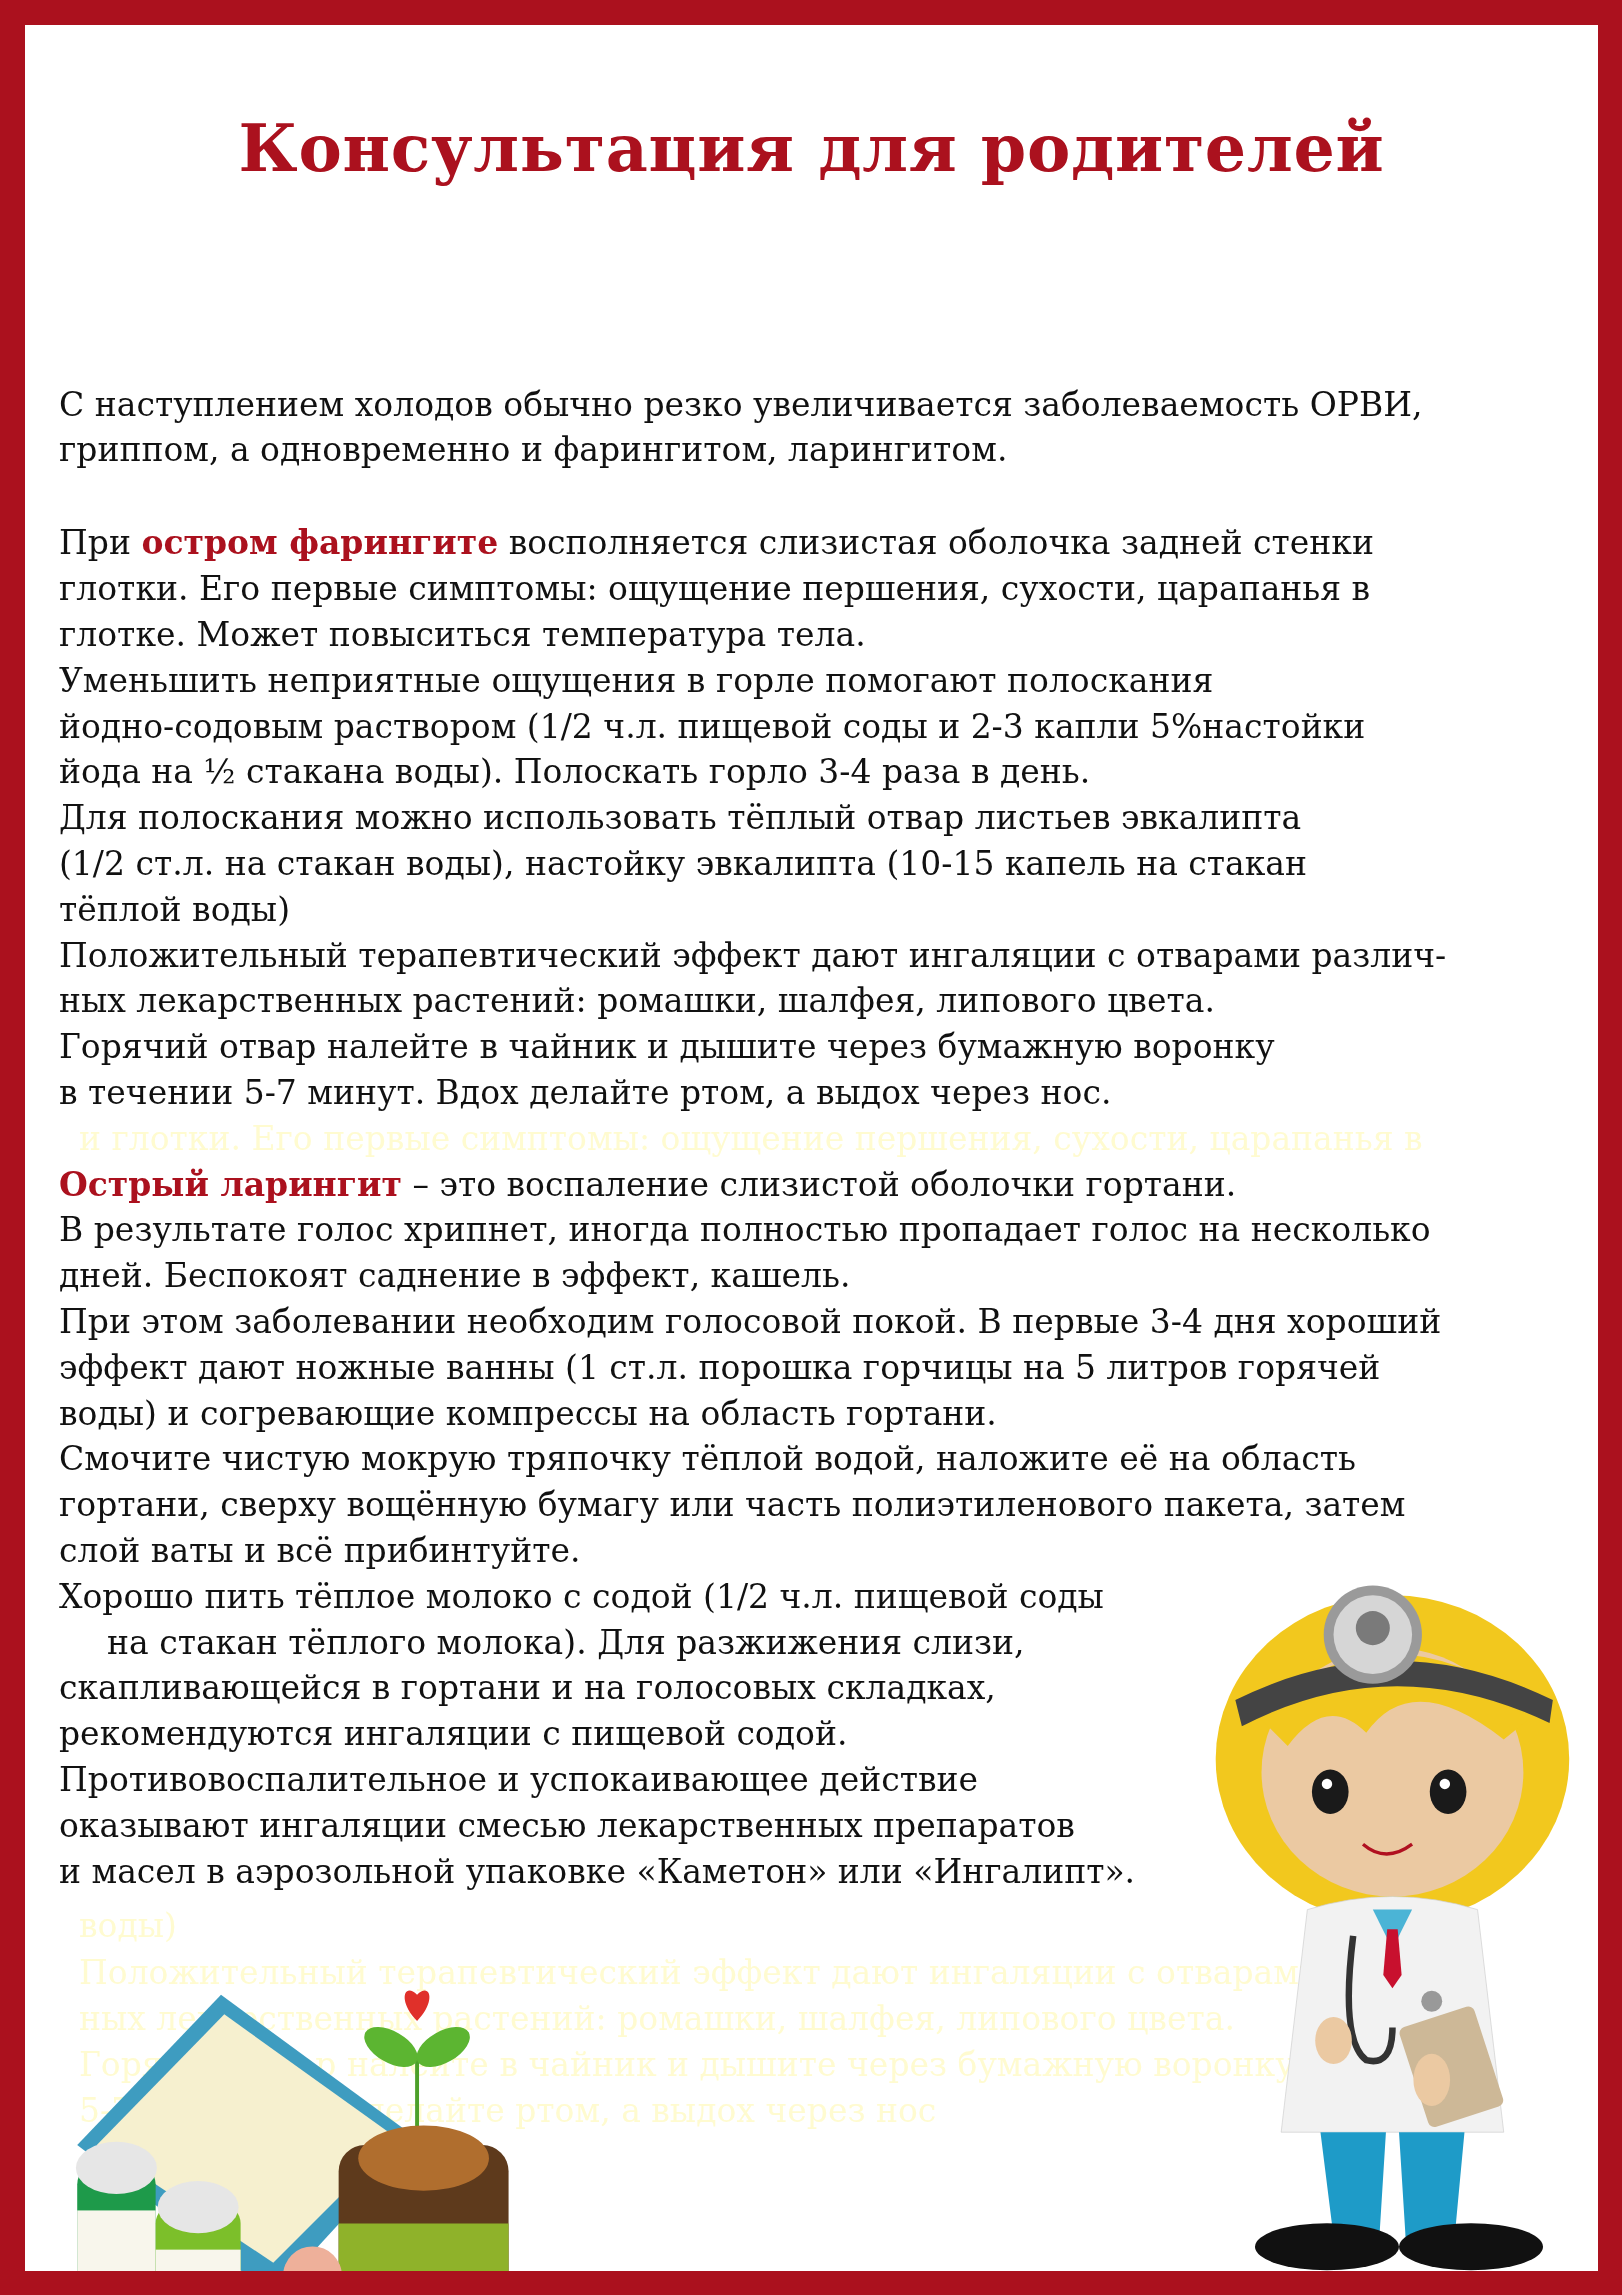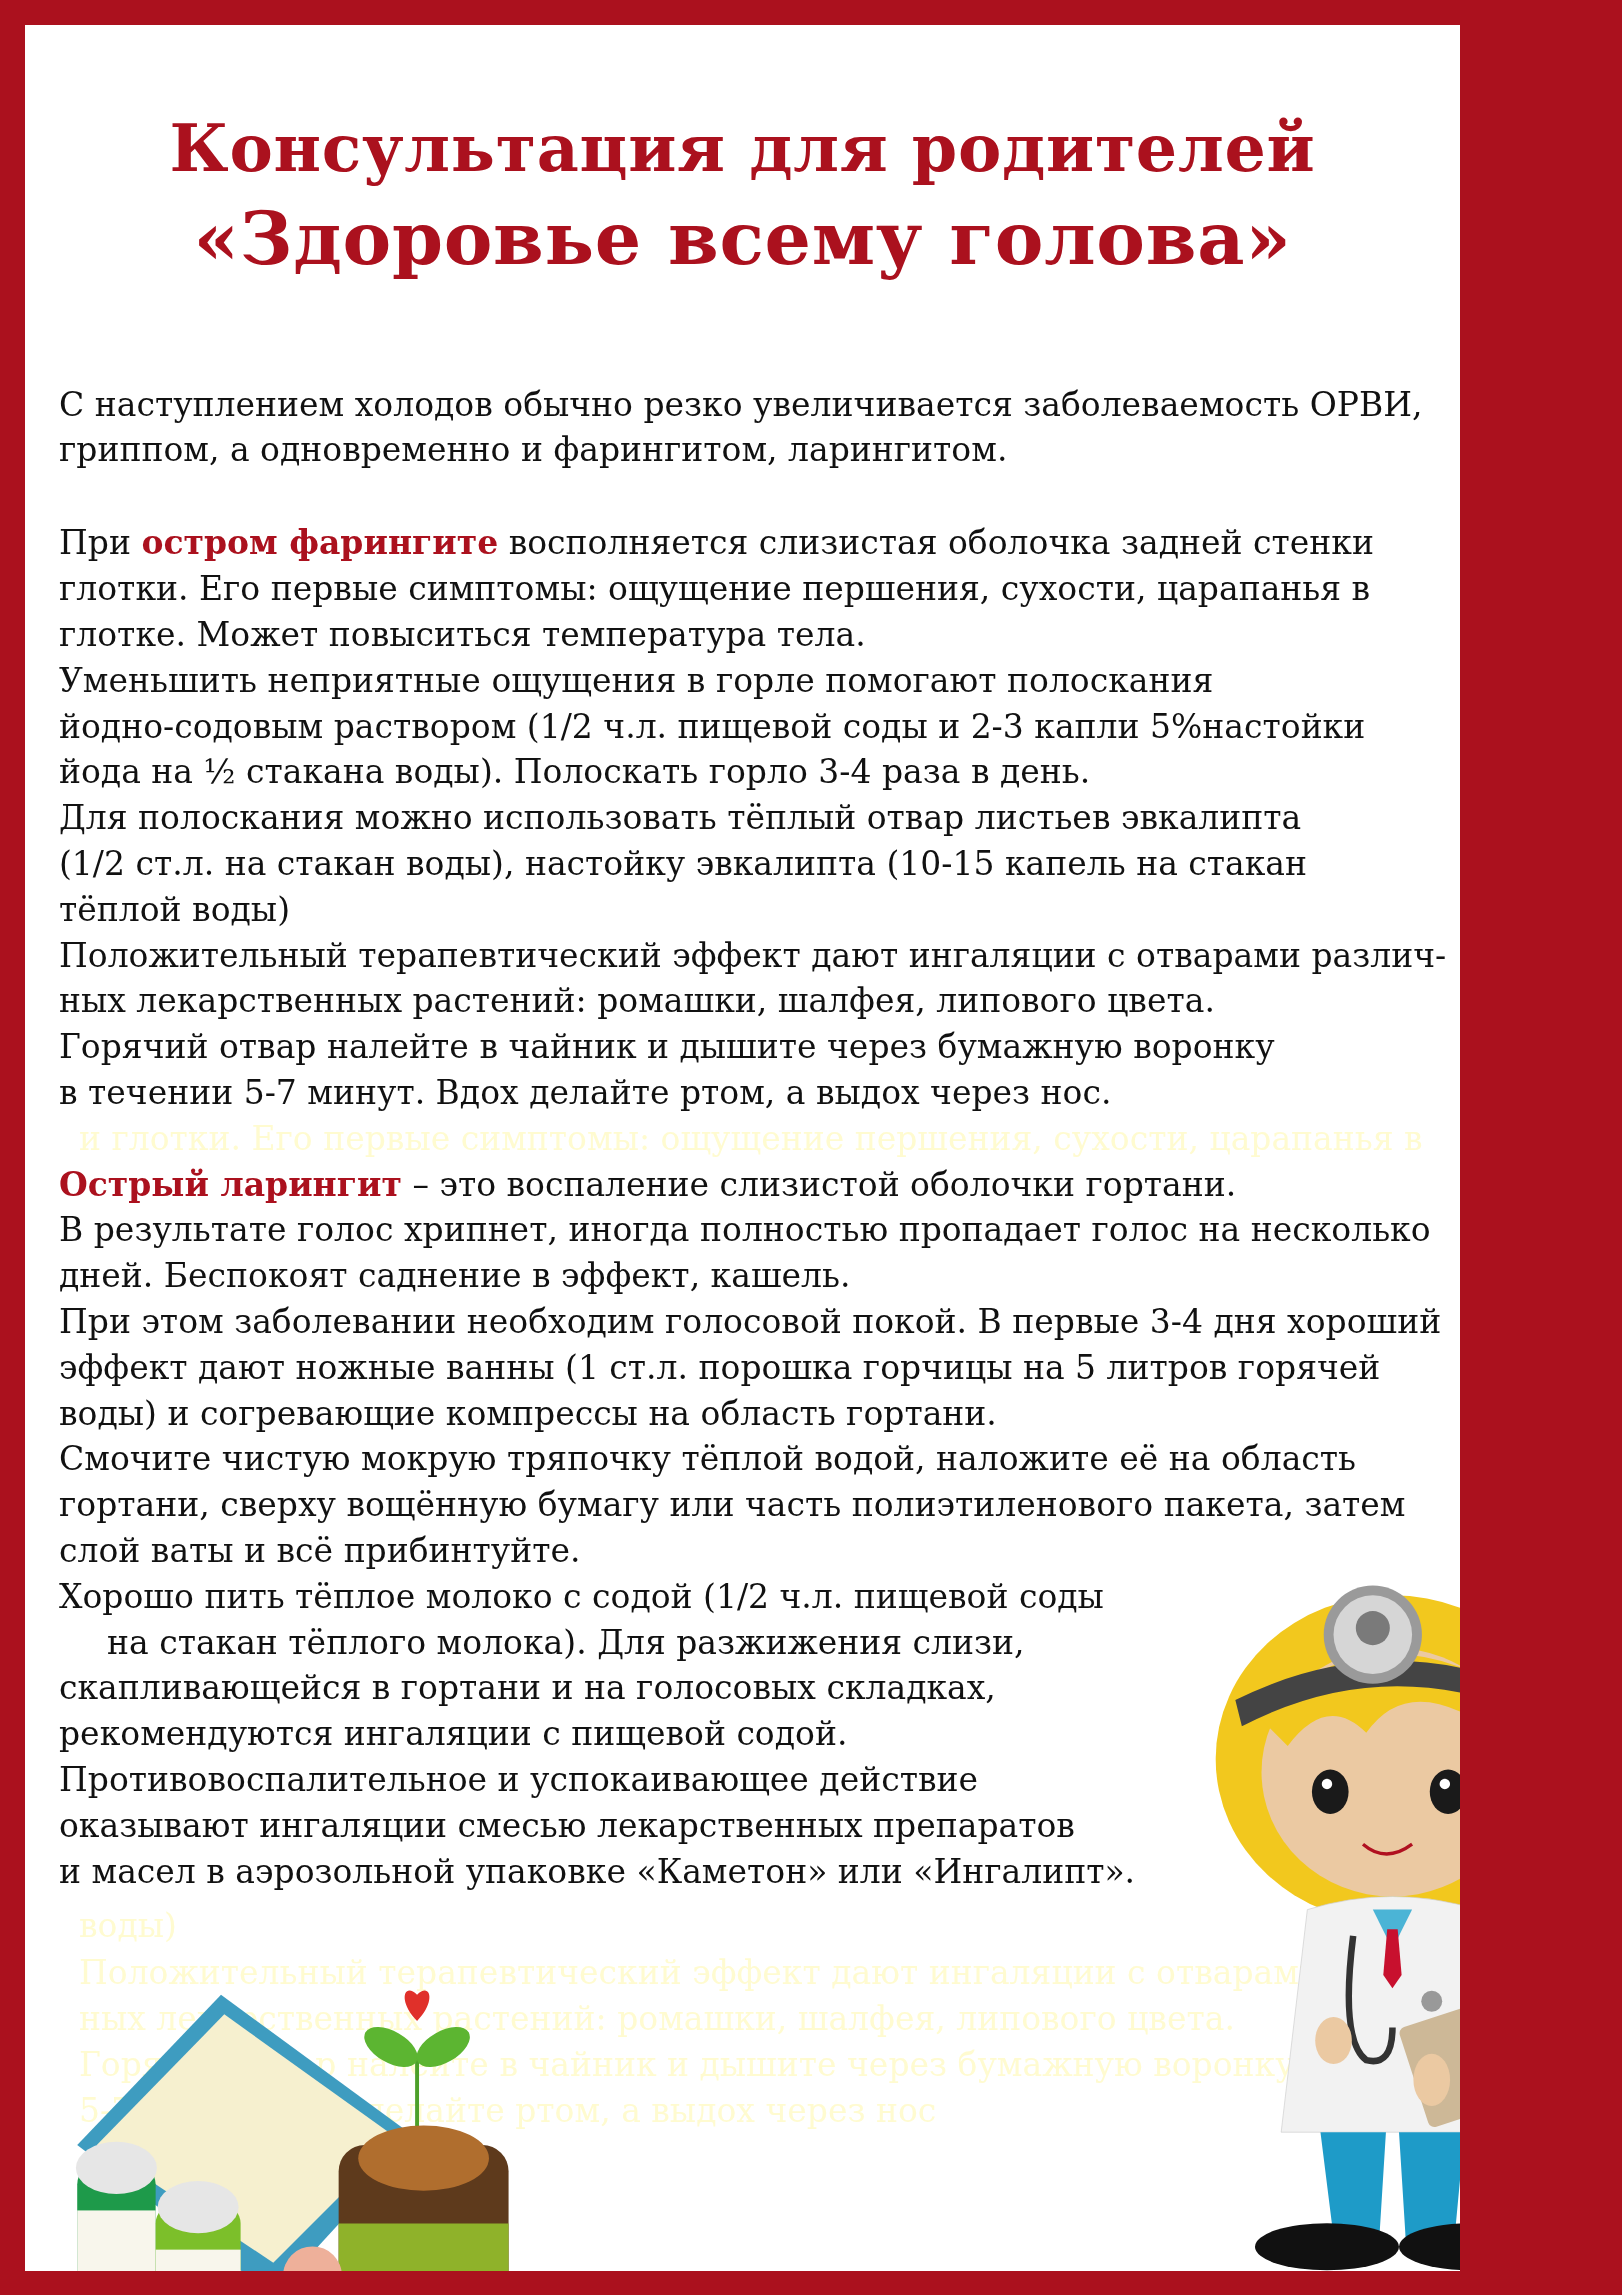--- a/index.html
+++ b/index.html
@@ -1,37 +1,36 @@
 <!DOCTYPE html>
 <html style="font-size:10.5px"><head>
 <meta charset="utf-8">
 <style>
   html, body { margin:0; padding:0; }
   body { width:1623px; height:2295px; position:relative; background:#AB111E; overflow:hidden;
          font-family:"DejaVu Serif", serif; }
-  .page { position:absolute; left:25px; top:25px; width:1435px; height:2246px; background:#ffffff; overflow:hidden; }
+  .page { position:absolute; left:25px; top:25px; width:1573px; height:2246px; background:#ffffff; overflow:hidden; }
   .title { position:absolute; left:0; width:100%; text-align:center; color:#AB111E; font-weight:bold;
            font-family:"DejaVu Serif", serif; letter-spacing:0.7px; }
   .title1 { top:85px; font-size:65px; }
   .title2 { top:170px; font-size:73px; }
   .section-head { position:absolute; top:308px; left:0; width:100%; text-align:center; color:#AB111E;
                   font-weight:bold; font-size:35px; }
   .line { position:absolute; left:34px; font-size:33px; line-height:46px; color:#111; white-space:nowrap; }
   .hl { color:#AB111E; font-weight:bold; }
   .ghost { color:#FFFBD0;margin-left:20px; }
   .doctor { position:absolute; left:1171px; top:1518px; width:406px; height:728px; }
   .meds { position:absolute; left:26px; top:1924px; width:523px; height:366px; }
 </style>
 </head>
 <body>
 
 <div class="page">
 
   <div class="title title1">Консультация для родителей</div>
-  <div class="title title2">«Здоровье всему голова»</div>
 
 
   <div id="body-lines">
       <div class="line" style="top: 357px;"><span>С наступлением холодов обычно резко увеличивается заболеваемость ОРВИ,</span><span class="hl"></span><span></span></div>
       <div class="line" style="top: 402px;"><span>гриппом, а одновременно и фарингитом, ларингитом.</span><span class="hl"></span><span></span></div>
       <div class="line" style="top: 495px;"><span>При </span><span class="hl">остром фарингите</span><span> восполняется слизистая оболочка задней стенки</span></div>
       <div class="line" style="top: 541px;"><span>глотки. Его первые симптомы: ощущение першения, сухости, царапанья в</span><span class="hl"></span><span></span></div>
       <div class="line" style="top: 587px;"><span>глотке. Может повыситься температура тела.</span><span class="hl"></span><span></span></div>
       <div class="line" style="top: 633px;"><span>Уменьшить неприятные ощущения в горле помогают полоскания</span><span class="hl"></span><span></span></div>
       <div class="line" style="top: 679px;"><span>йодно-содовым раствором (1/2 ч.л. пищевой соды и 2-3 капли 5%настойки</span><span class="hl"></span><span></span></div>

